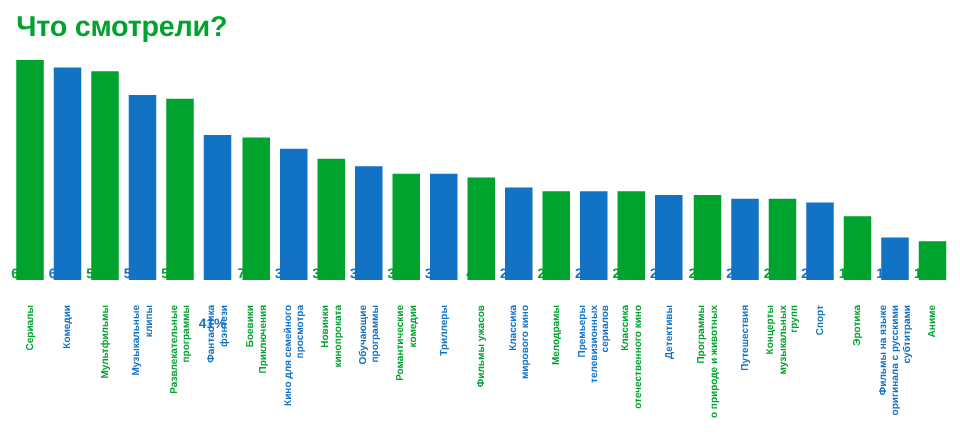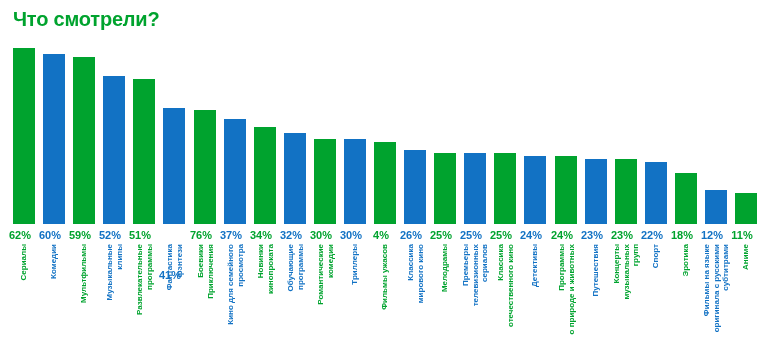--- a/index.html
+++ b/index.html
@@ -16,21 +16,21 @@
   }
   #chart-root {
     position: relative;
     width: 768px;
     height: 354px;
   }
   #chart-title {
     position: absolute;
     left: 13px;
     top: 8px;
-    font-size: 20px;
+    font-size: 23px;
     font-weight: bold;
     color: #00a32e;
     letter-spacing: -0.2px;
     white-space: nowrap;
   }
   #plot-area {
     position: absolute;
     left: 13px;
     top: 48px;
     width: 744px;
@@ -47,21 +47,21 @@
     bottom: 0;
     width: 22px;
     box-sizing: border-box;
   }
   .bar.green { background: #00a32e; }
   .bar.blue  { background: #1272c4; }
 
   #value-row {
     position: absolute;
     left: 13px;
-    top: 229px;
+    top: 213px;
     width: 744px;
     height: 14px;
   }
   .value-label {
     position: absolute;
     top: 0;
     width: 30px;
     margin-left: -4px;
     text-align: center;
     font-size: 11px;

